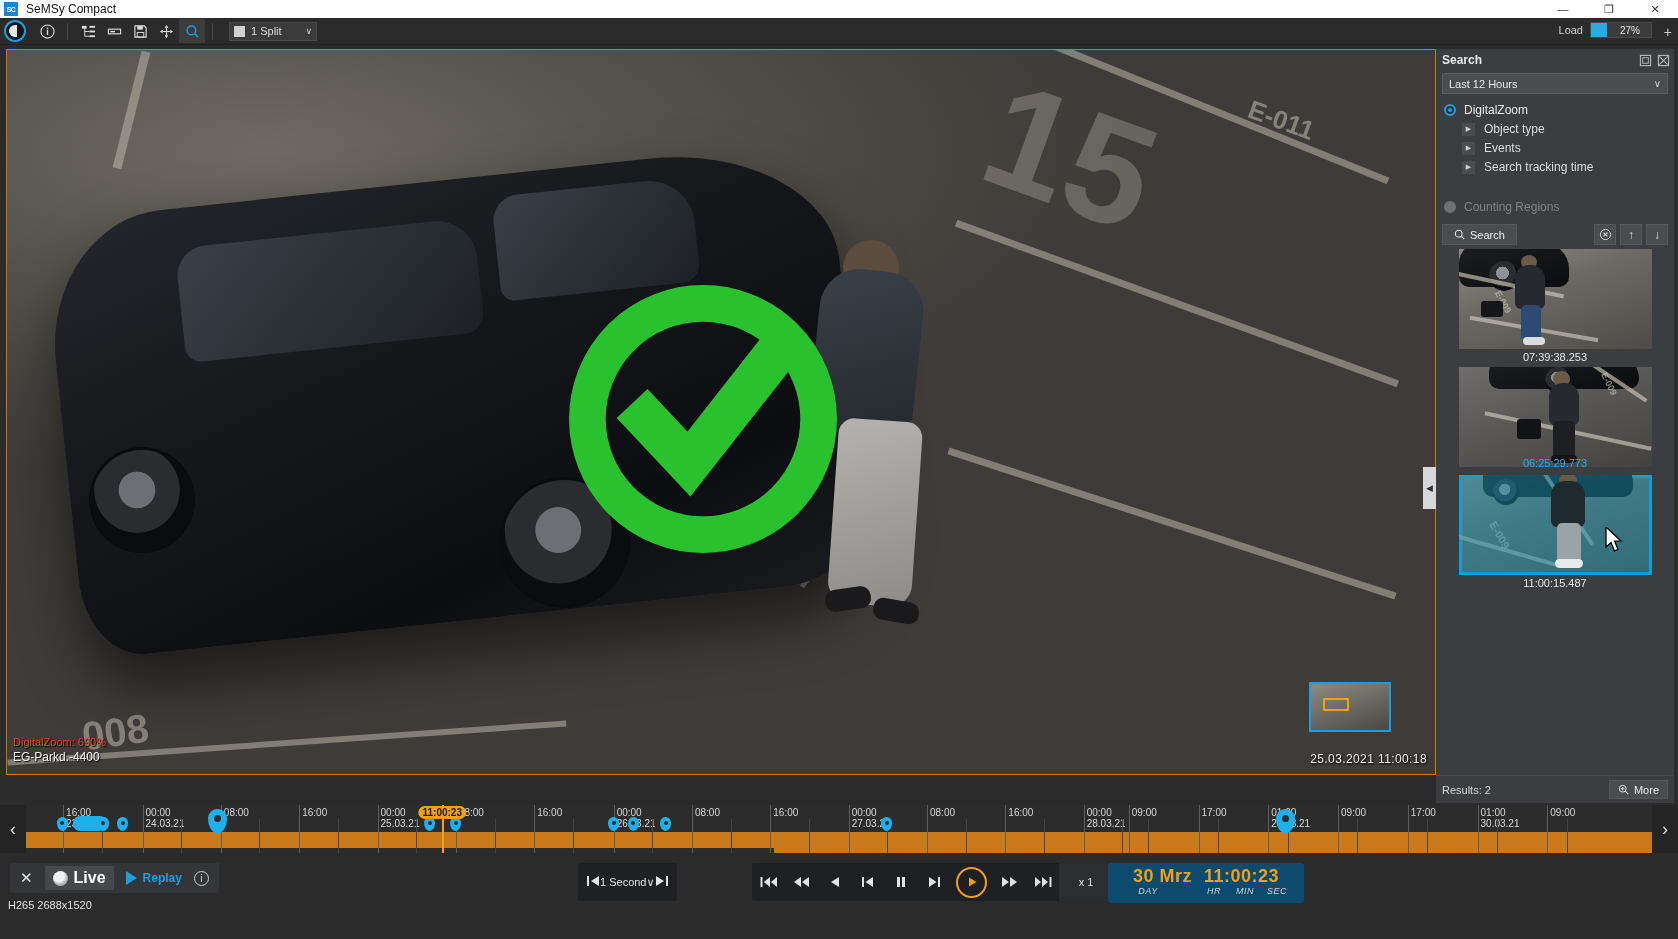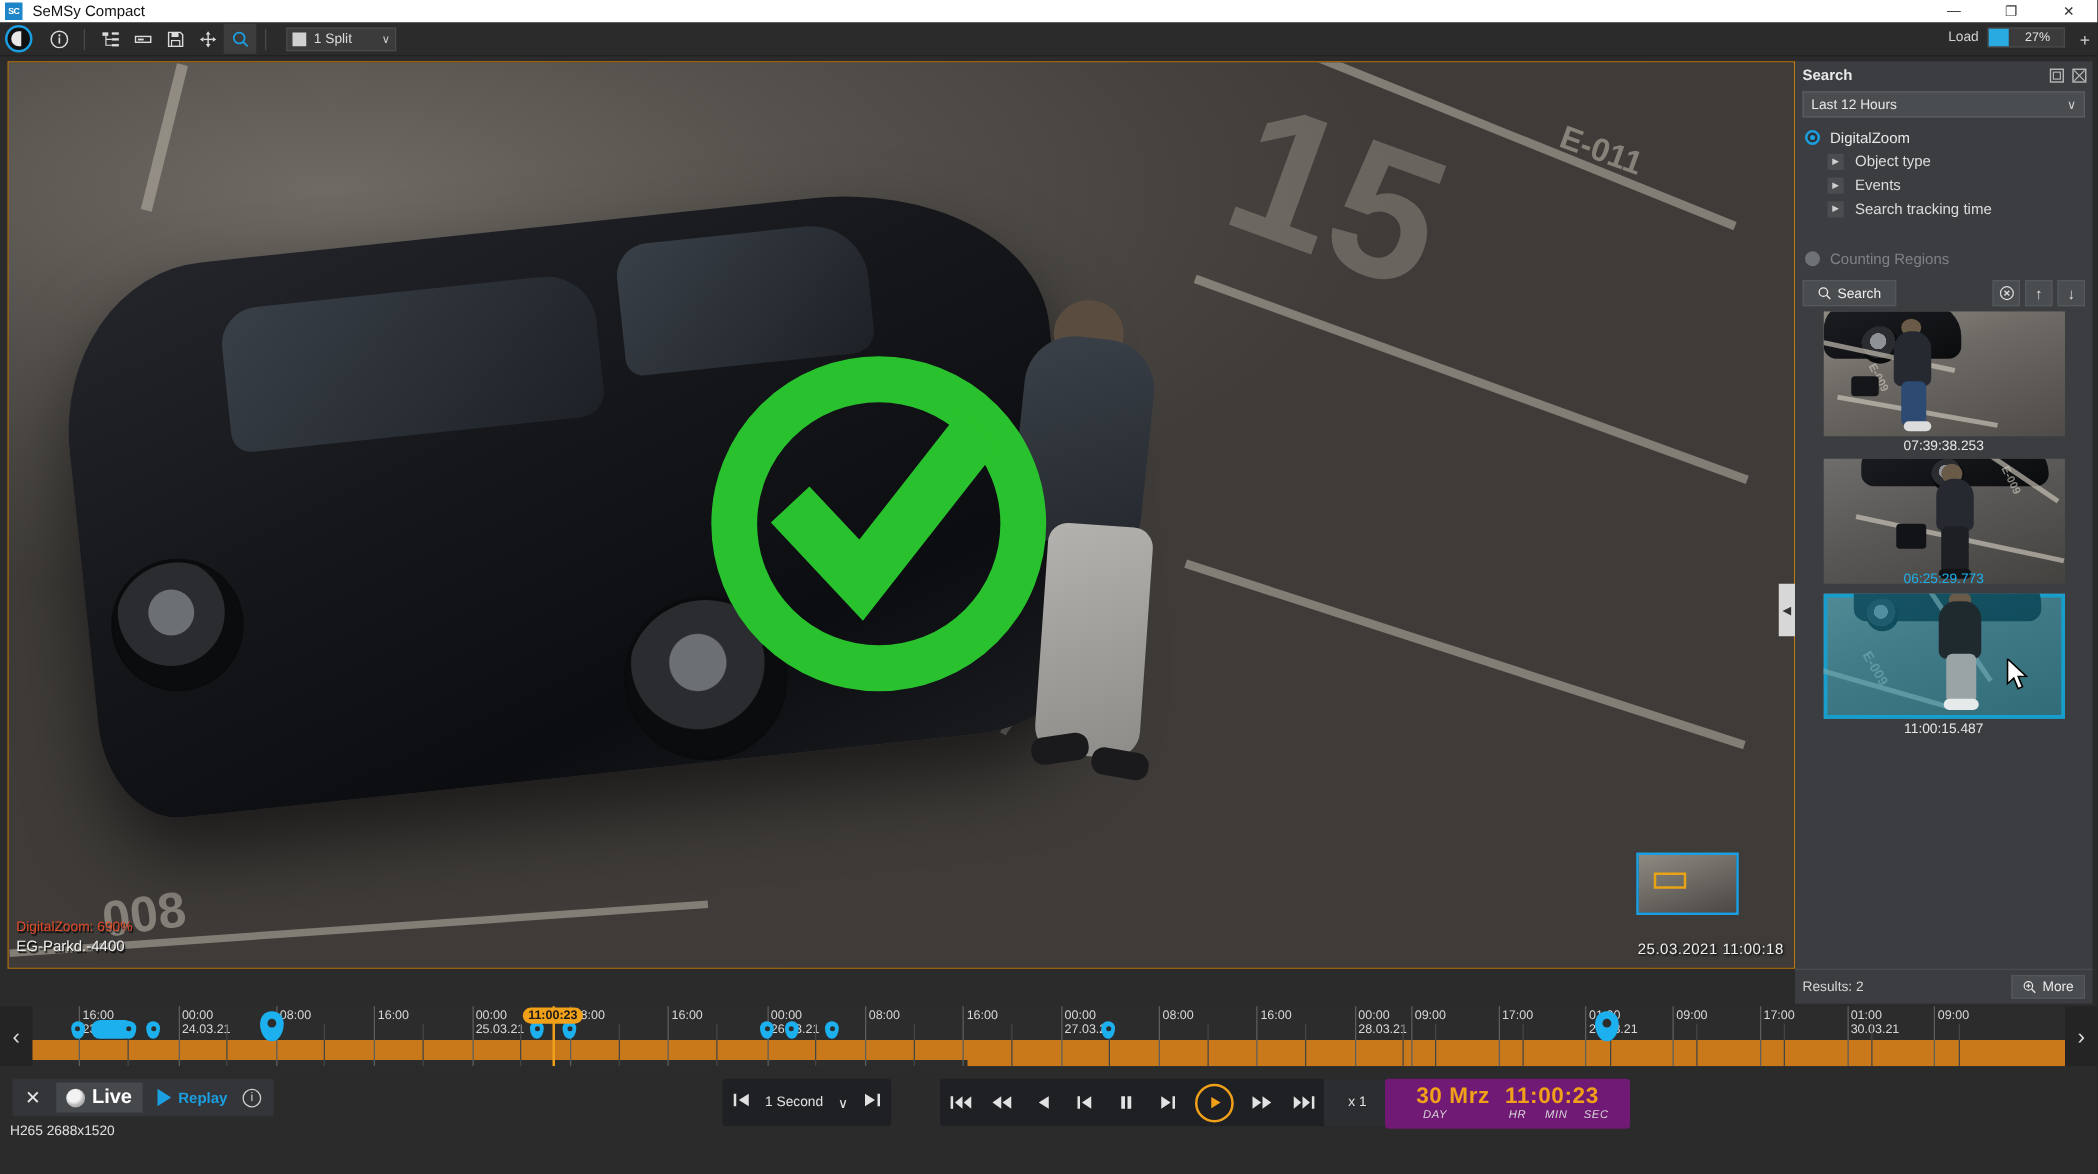--- a/index.html
+++ b/index.html
@@ -321,38 +321,38 @@
   }
   .replay-txt { font-size:12px; color:#1b9fe0; font-weight:bold; }
   .info-c {
     width:15px; height:15px; border-radius:50%; border:1px solid #cfcfcf;
     color:#cfcfcf; font-size:10px; display:flex; align-items:center; justify-content:center;
   }
   .codec { position:absolute; left:8px; top:46px; font-size:11px; color:#e0e0e0; }
 
   .step-group {
     position:absolute; left:578px; top:10px; height:38px; background:#1e2023;
-    display:flex; align-items:center; padding:0 8px; gap:12px; border-radius:3px;
+    display:flex; align-items:center; padding:0 8px; border-radius:3px;
   }
   .step-txt { font-size:11px; color:#e2e2e2; }
   .ctl-group {
     position:absolute; left:752px; top:10px; height:38px; background:#1e2023;
     display:flex; align-items:center; border-radius:3px;
   }
   .ctl { width:33px; display:flex; align-items:center; justify-content:center; color:#e2e2e2; }
   .play-ring {
     width:31px; height:31px; border-radius:50%; border:2px solid #f0a019;
     display:flex; align-items:center; justify-content:center; margin:0 6px;
   }
   .speed {
     width:54px; height:38px; background:#2b2d30; display:flex; align-items:center;
     justify-content:center; font-size:11px; color:#e2e2e2;
   }
   .clock-box {
-    position:absolute; left:1108px; top:10px; height:40px; background:#701a75;
+    position:absolute; left:1108px; top:10px; height:40px; background:#0c4a6e;
     border-radius:3px; padding:3px 12px 2px 12px; text-align:center;
   }
   .clock-main { font-size:18px; font-weight:bold; color:#f0a019; letter-spacing:.5px; }
   .clock-main .sp { display:inline-block; width:12px; }
   .clock-sub { font-size:9px; color:#d6d6d6; letter-spacing:.5px; margin-top:-1px; }
   .clock-sub span { display:inline-block;font-style:italic; }
 </style>
 </head>
 <body>
 

